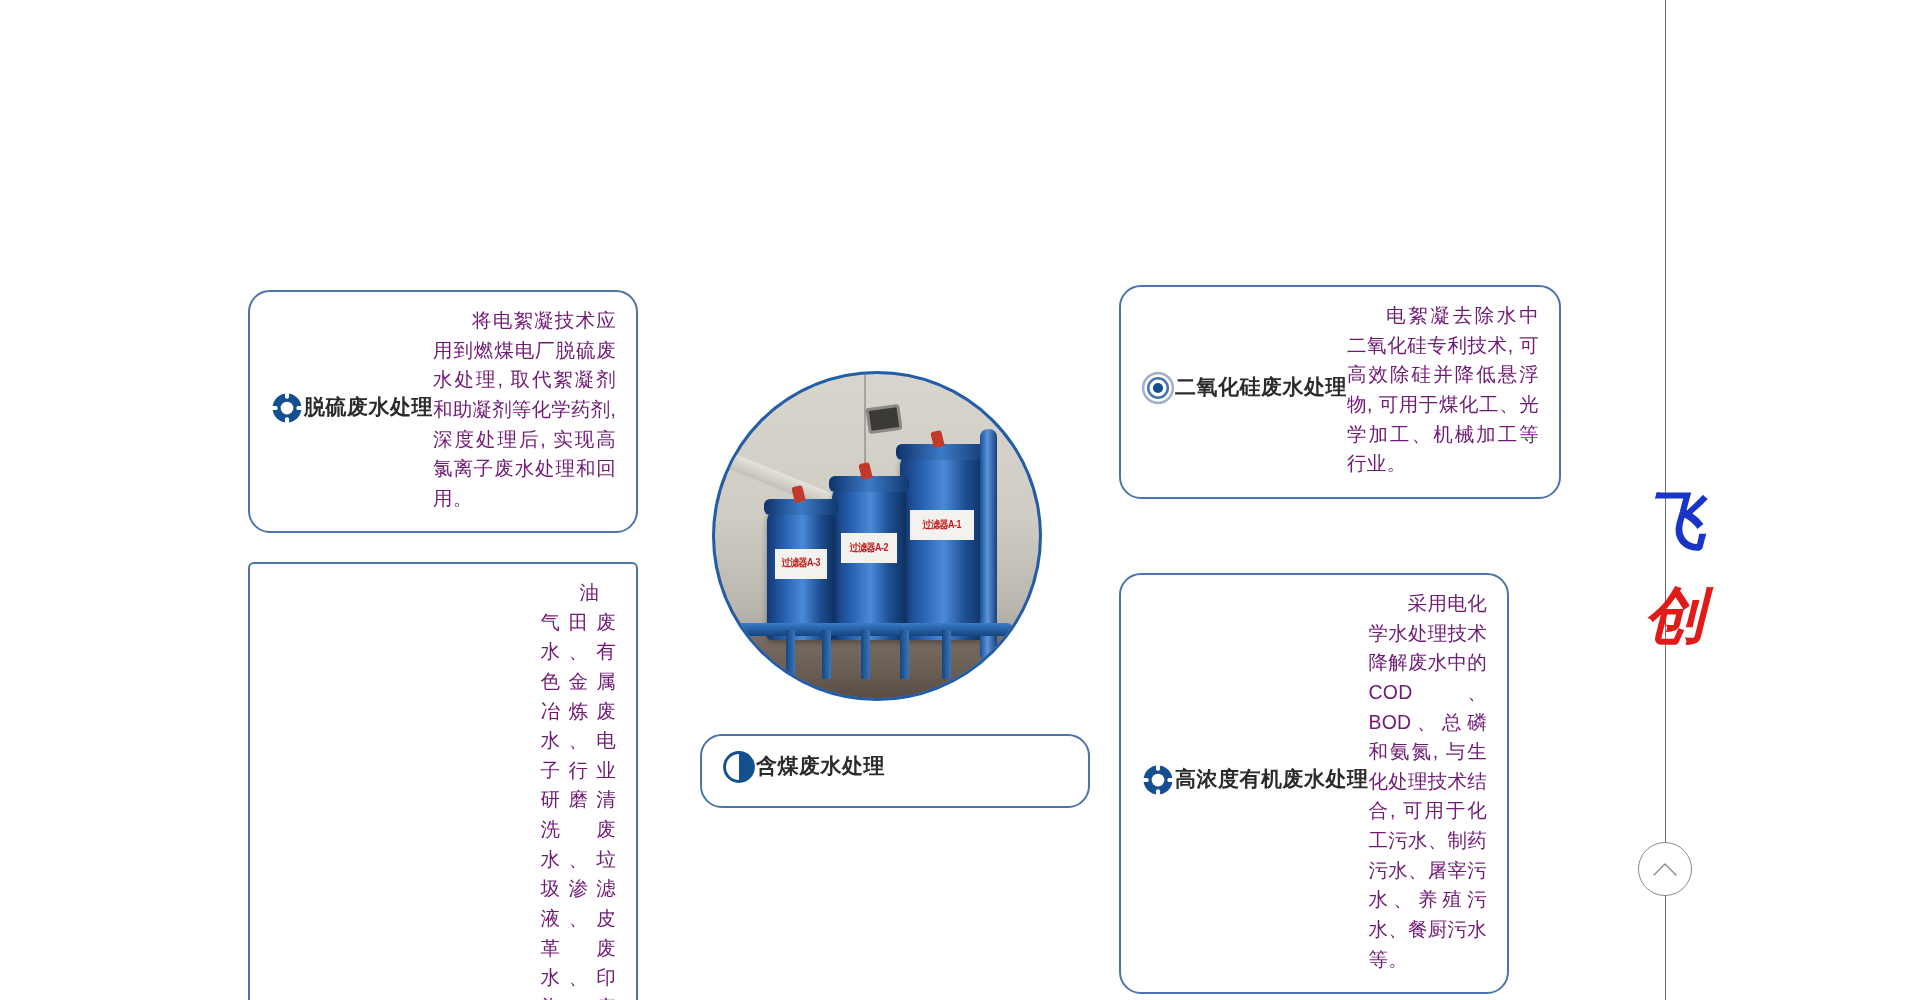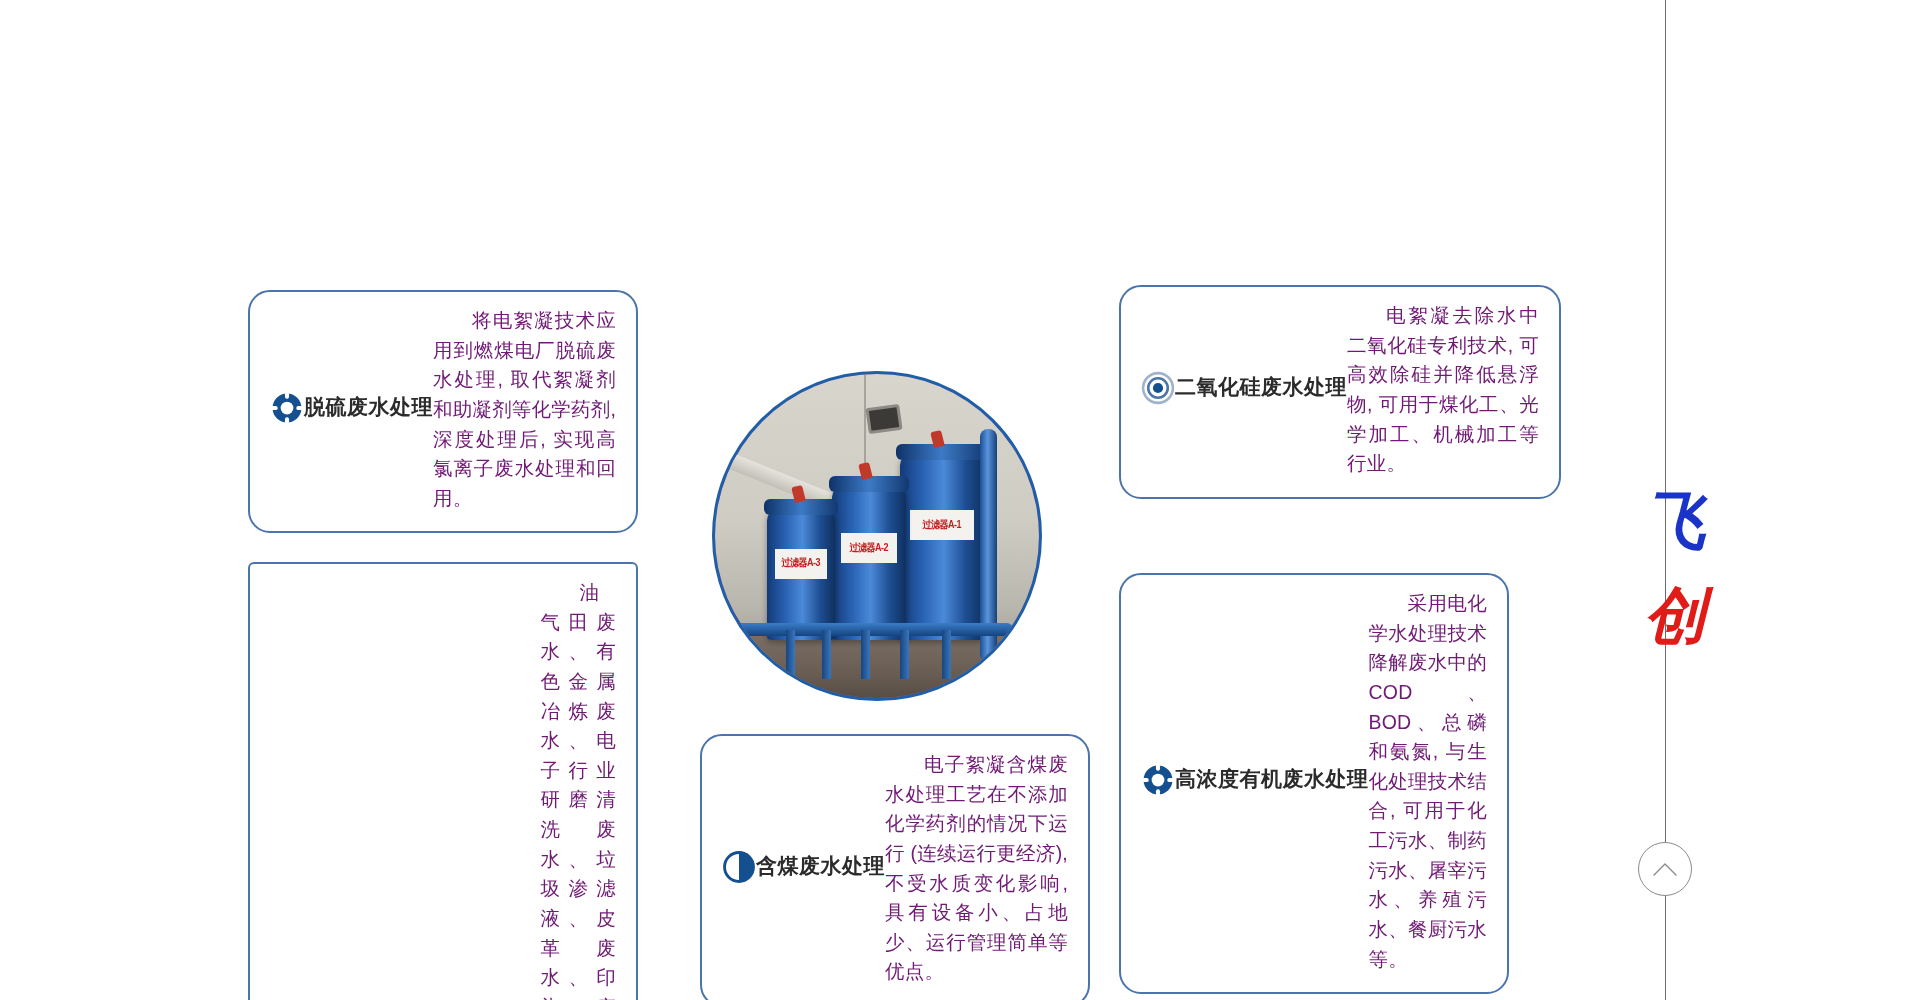--- a/index.html
+++ b/index.html
@@ -247,21 +247,20 @@
   </div>
 
   <div class="card" id="card-coal">
     <span class="card-icon">
       <svg viewBox="0 0 40 40" width="34" height="34" aria-hidden="true">
         <circle cx="20" cy="20" r="17" fill="#ffffff" stroke="#14508f" stroke-width="3.4"></circle>
         <path d="M20 3 A17 17 0 0 1 20 37 Z" fill="#14508f"></path>
       </svg>
     </span>
     <div class="card-title">含煤废水处理</div>
-    <div class="card-body">电子絮凝含煤废水处理工艺在不添加化学药剂的情况下运行 (连续运行更经济), 不受水质变化影响, 具有设备小、占地少、运行管理简单等优点。</div>
   </div>
 
   <div class="photo-circle">
     <div class="photo-inner">
       <div class="ph-wall"></div>
       <div class="ph-wall-seam"></div>
       <div class="ph-duct"></div>
       <div class="ph-lamp"></div>
       <div class="ph-floor"></div>
 

